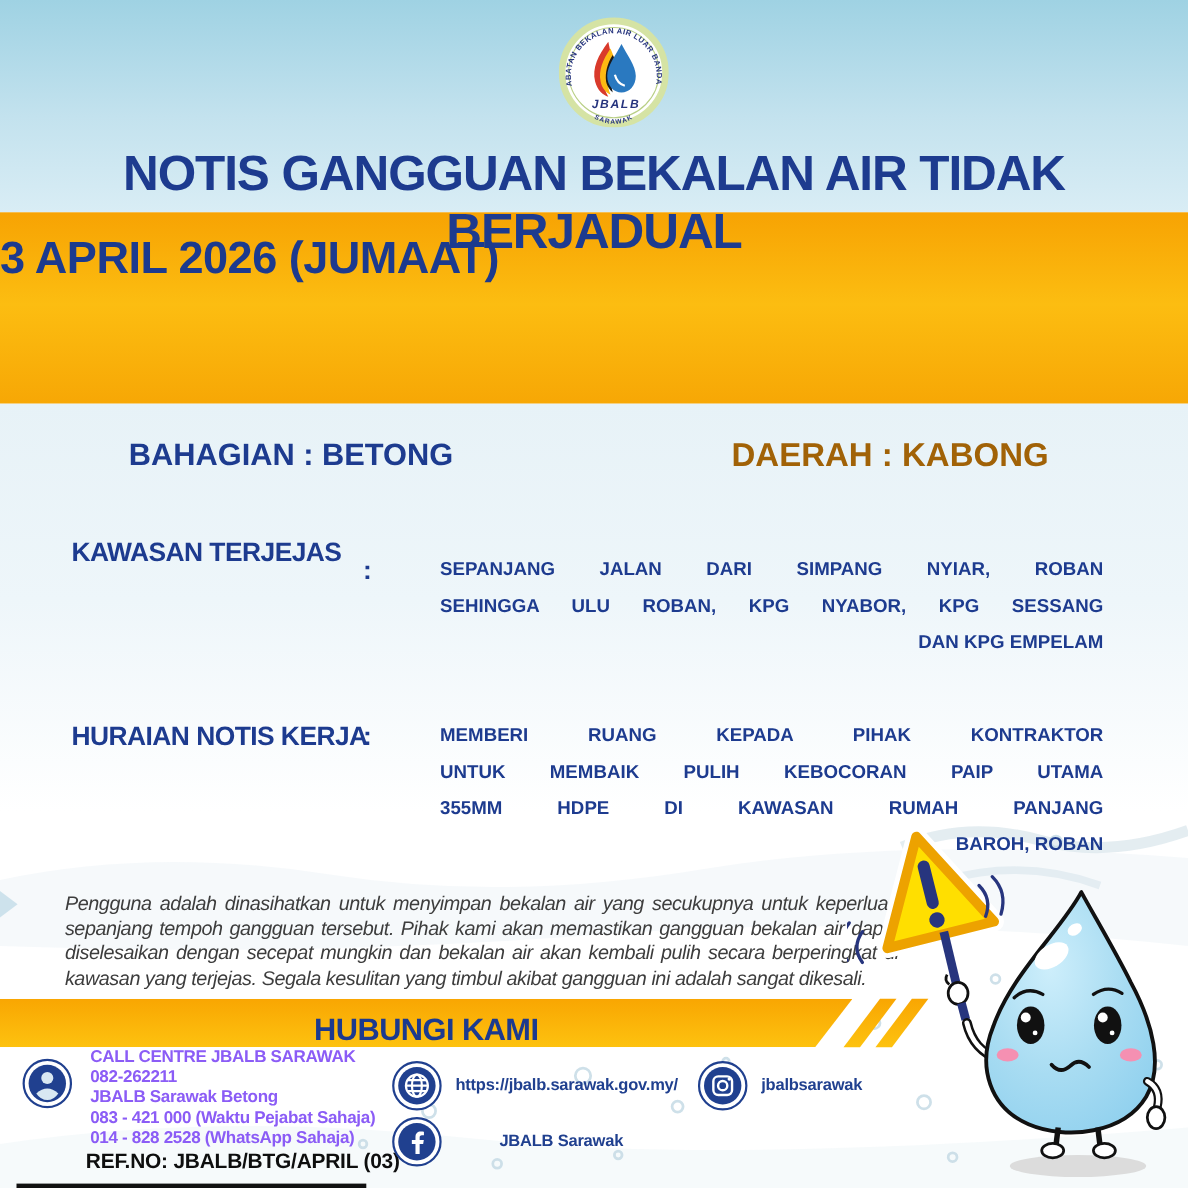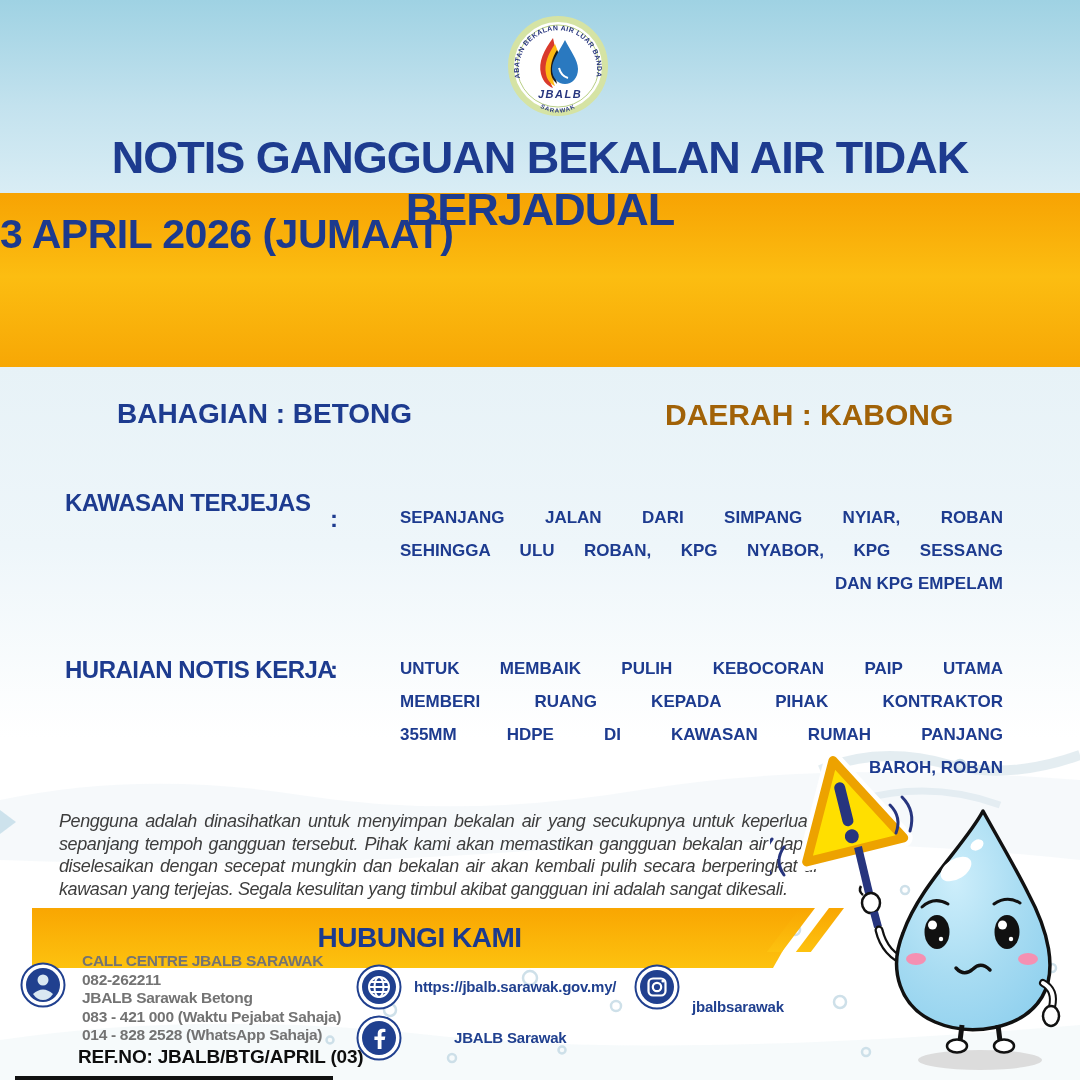--- a/index.html
+++ b/index.html
@@ -31,32 +31,32 @@
   .dvalue{width:603px;color:#1d3b8f;font-weight:bold;font-size:17px;line-height:33px;}
   .jline{text-align:justify;text-align-last:justify;}
   .jlast{text-align:right;}
 
   
   .advisory{left:32px;top:810px;width:758px;font-style:italic;color:#3d3d3d;
             font-size:18px;line-height:22.5px;letter-spacing:-0.4px;text-align:justify;margin-left:27px;}
 
   
   .bar-wrap{left:0;top:908px;width:1080px;height:44px;}
-  .bar{position:absolute;left:0;top:0;width:775px;height:60px;
+  .bar{position:absolute;left:0;top:0;width:775px;height:44px;
        background:linear-gradient(180deg,#f9a602,#fdc20f);
        clip-path:polygon(0 0,100% 0,calc(100% - 34px) 100%,0 100%);
-       display:flex;align-items:center;justify-content:center;margin-left:32px;}
+       display:flex;align-items:flex-end;justify-content:center;}
   .bar-text{font-size:28px;font-weight:bold;color:#1c3a8e;letter-spacing:-0.5px;}
   .stripe{position:absolute;top:0;width:15px;height:44px;
           background:linear-gradient(180deg,#f9a602,#fdc20f);
           transform:skewX(-37deg);transform-origin:top left;}
   .s1{left:800px;} .s2{left:829px;}
 
   
-  .cc-text{left:82px;top:952px;width:300px;color:#737373;font-weight:bold;
+  .cc-text{left:82px;top:952px;width:300px;color:#8b5cf6;font-weight:bold;
            font-size:15.5px;line-height:18.6px;letter-spacing:-0.3px;}
   .refno{left:78px;top:1046px;font-size:19px;font-weight:bold;color:#0e0e0e;letter-spacing:-0.2px;}
   .soc-label{color:#20408f;font-weight:bold;font-size:15px;letter-spacing:-0.2px;}
   .bottom-line{left:15px;top:1076px;width:318px;height:4px;background:#111;}
 
   .cicon{position:absolute;width:46px;height:46px;}
   svg{display:block;}
 </style>
 </head>
 <body>
@@ -127,22 +127,22 @@
   <div class="abs dcolon" style="left:330px;top:505px;">:</div>
   <div class="abs dvalue" style="left:400px;top:501px;">
     <div class="jline">SEPANJANG JALAN DARI SIMPANG NYIAR, ROBAN</div>
     <div class="jline">SEHINGGA ULU ROBAN, KPG NYABOR, KPG SESSANG</div>
     <div class="jlast">DAN KPG EMPELAM</div>
   </div>
 
   <div class="abs dlabel" style="left:65px;top:656px;">HURAIAN NOTIS KERJA</div>
   <div class="abs dcolon" style="left:330px;top:656px;">:</div>
   <div class="abs dvalue" style="left:400px;top:652px;">
+    <div class="jline">MEMBERI RUANG KEPADA PIHAK KONTRAKTOR</div>
     <div class="jline">UNTUK MEMBAIK PULIH KEBOCORAN PAIP UTAMA</div>
-    <div class="jline">MEMBERI RUANG KEPADA PIHAK KONTRAKTOR</div>
     <div class="jline">355MM HDPE DI KAWASAN RUMAH PANJANG</div>
     <div class="jlast">BAROH, ROBAN</div>
   </div>
 
   <div class="abs advisory">Pengguna adalah dinasihatkan untuk menyimpan bekalan air yang secukupnya untuk keperluan sepanjang tempoh gangguan tersebut. Pihak kami akan memastikan gangguan bekalan air dapat diselesaikan dengan secepat mungkin dan bekalan air akan kembali pulih secara berperingkat di kawasan yang terjejas. Segala kesulitan yang timbul akibat gangguan ini adalah sangat dikesali.</div>
 
   <div class="abs bar-wrap">
     <div class="bar">
       <span class="bar-text">HUBUNGI KAMI</span>
     </div>
@@ -188,21 +188,21 @@
 
   <svg class="cicon" style="left:634px;top:964px;" viewBox="0 0 46 46">
     <circle cx="23" cy="23" r="21.5" fill="#ffffff" stroke="#20408f" stroke-width="2"></circle>
     <circle cx="23" cy="23" r="17" fill="#20408f"></circle>
     <g stroke="#ffffff" stroke-width="2.2" fill="none">
       <rect x="14.5" y="14.5" width="17" height="17" rx="4.5"></rect>
       <circle cx="23" cy="23" r="4.2"></circle>
     </g>
     <circle cx="29" cy="17" r="1.6" fill="#ffffff"></circle>
   </svg>
-  <div class="abs soc-label" style="left:692px;top:978px;margin-top:20px;">jbalbsarawak</div>
+  <div class="abs soc-label" style="left:692px;top:978px;">jbalbsarawak</div>
 
   <svg class="abs" style="left:770px;top:735px;" width="310" height="345" viewBox="0 0 310 345">
 
     <ellipse cx="210" cy="325" rx="62" ry="10" fill="#dcdcdc"></ellipse>
 
     <g transform="rotate(-14 76 78)">
       <path d="M76,24 L126,116 L26,116 Z" fill="none" stroke="#ffffff" stroke-width="18" stroke-linejoin="round"></path>
       <path d="M76,24 L126,116 L26,116 Z" fill="#ffdf00" stroke="#eda200" stroke-width="9" stroke-linejoin="round"></path>
       <line x1="76" y1="52" x2="76" y2="86" stroke="#27357e" stroke-width="11" stroke-linecap="round"></line>
       <circle cx="76" cy="102" r="7" fill="#27357e"></circle>

